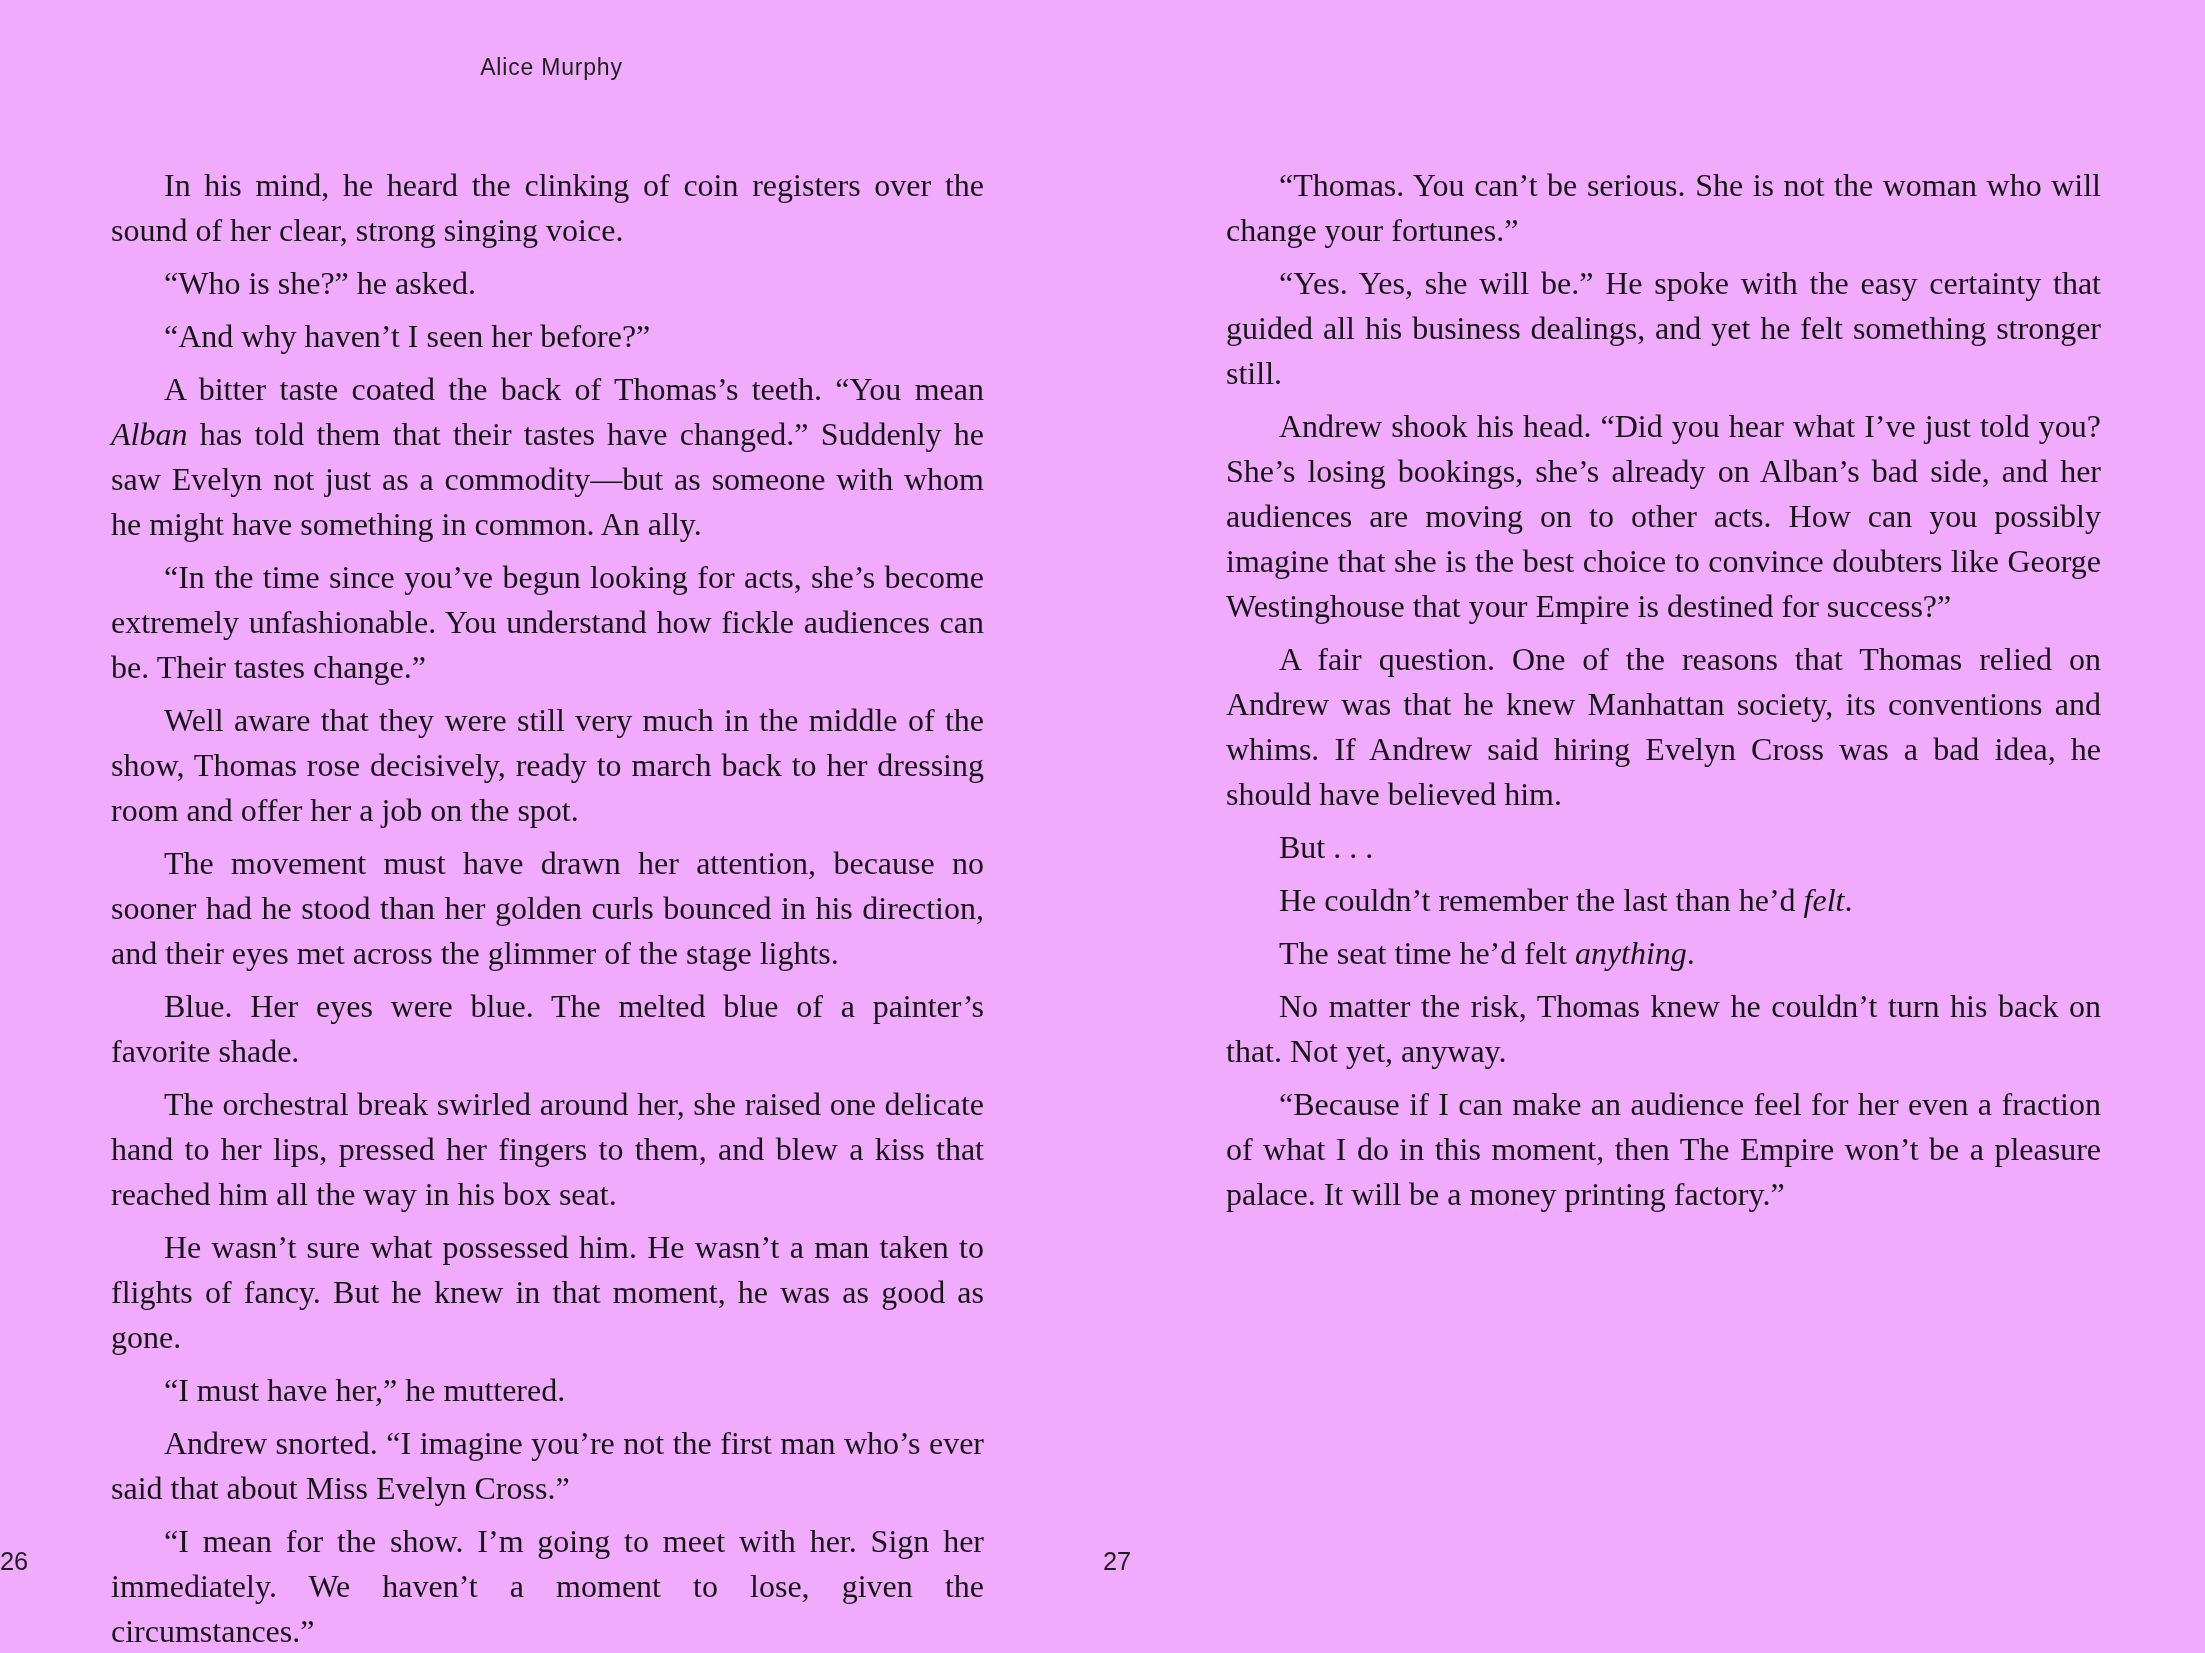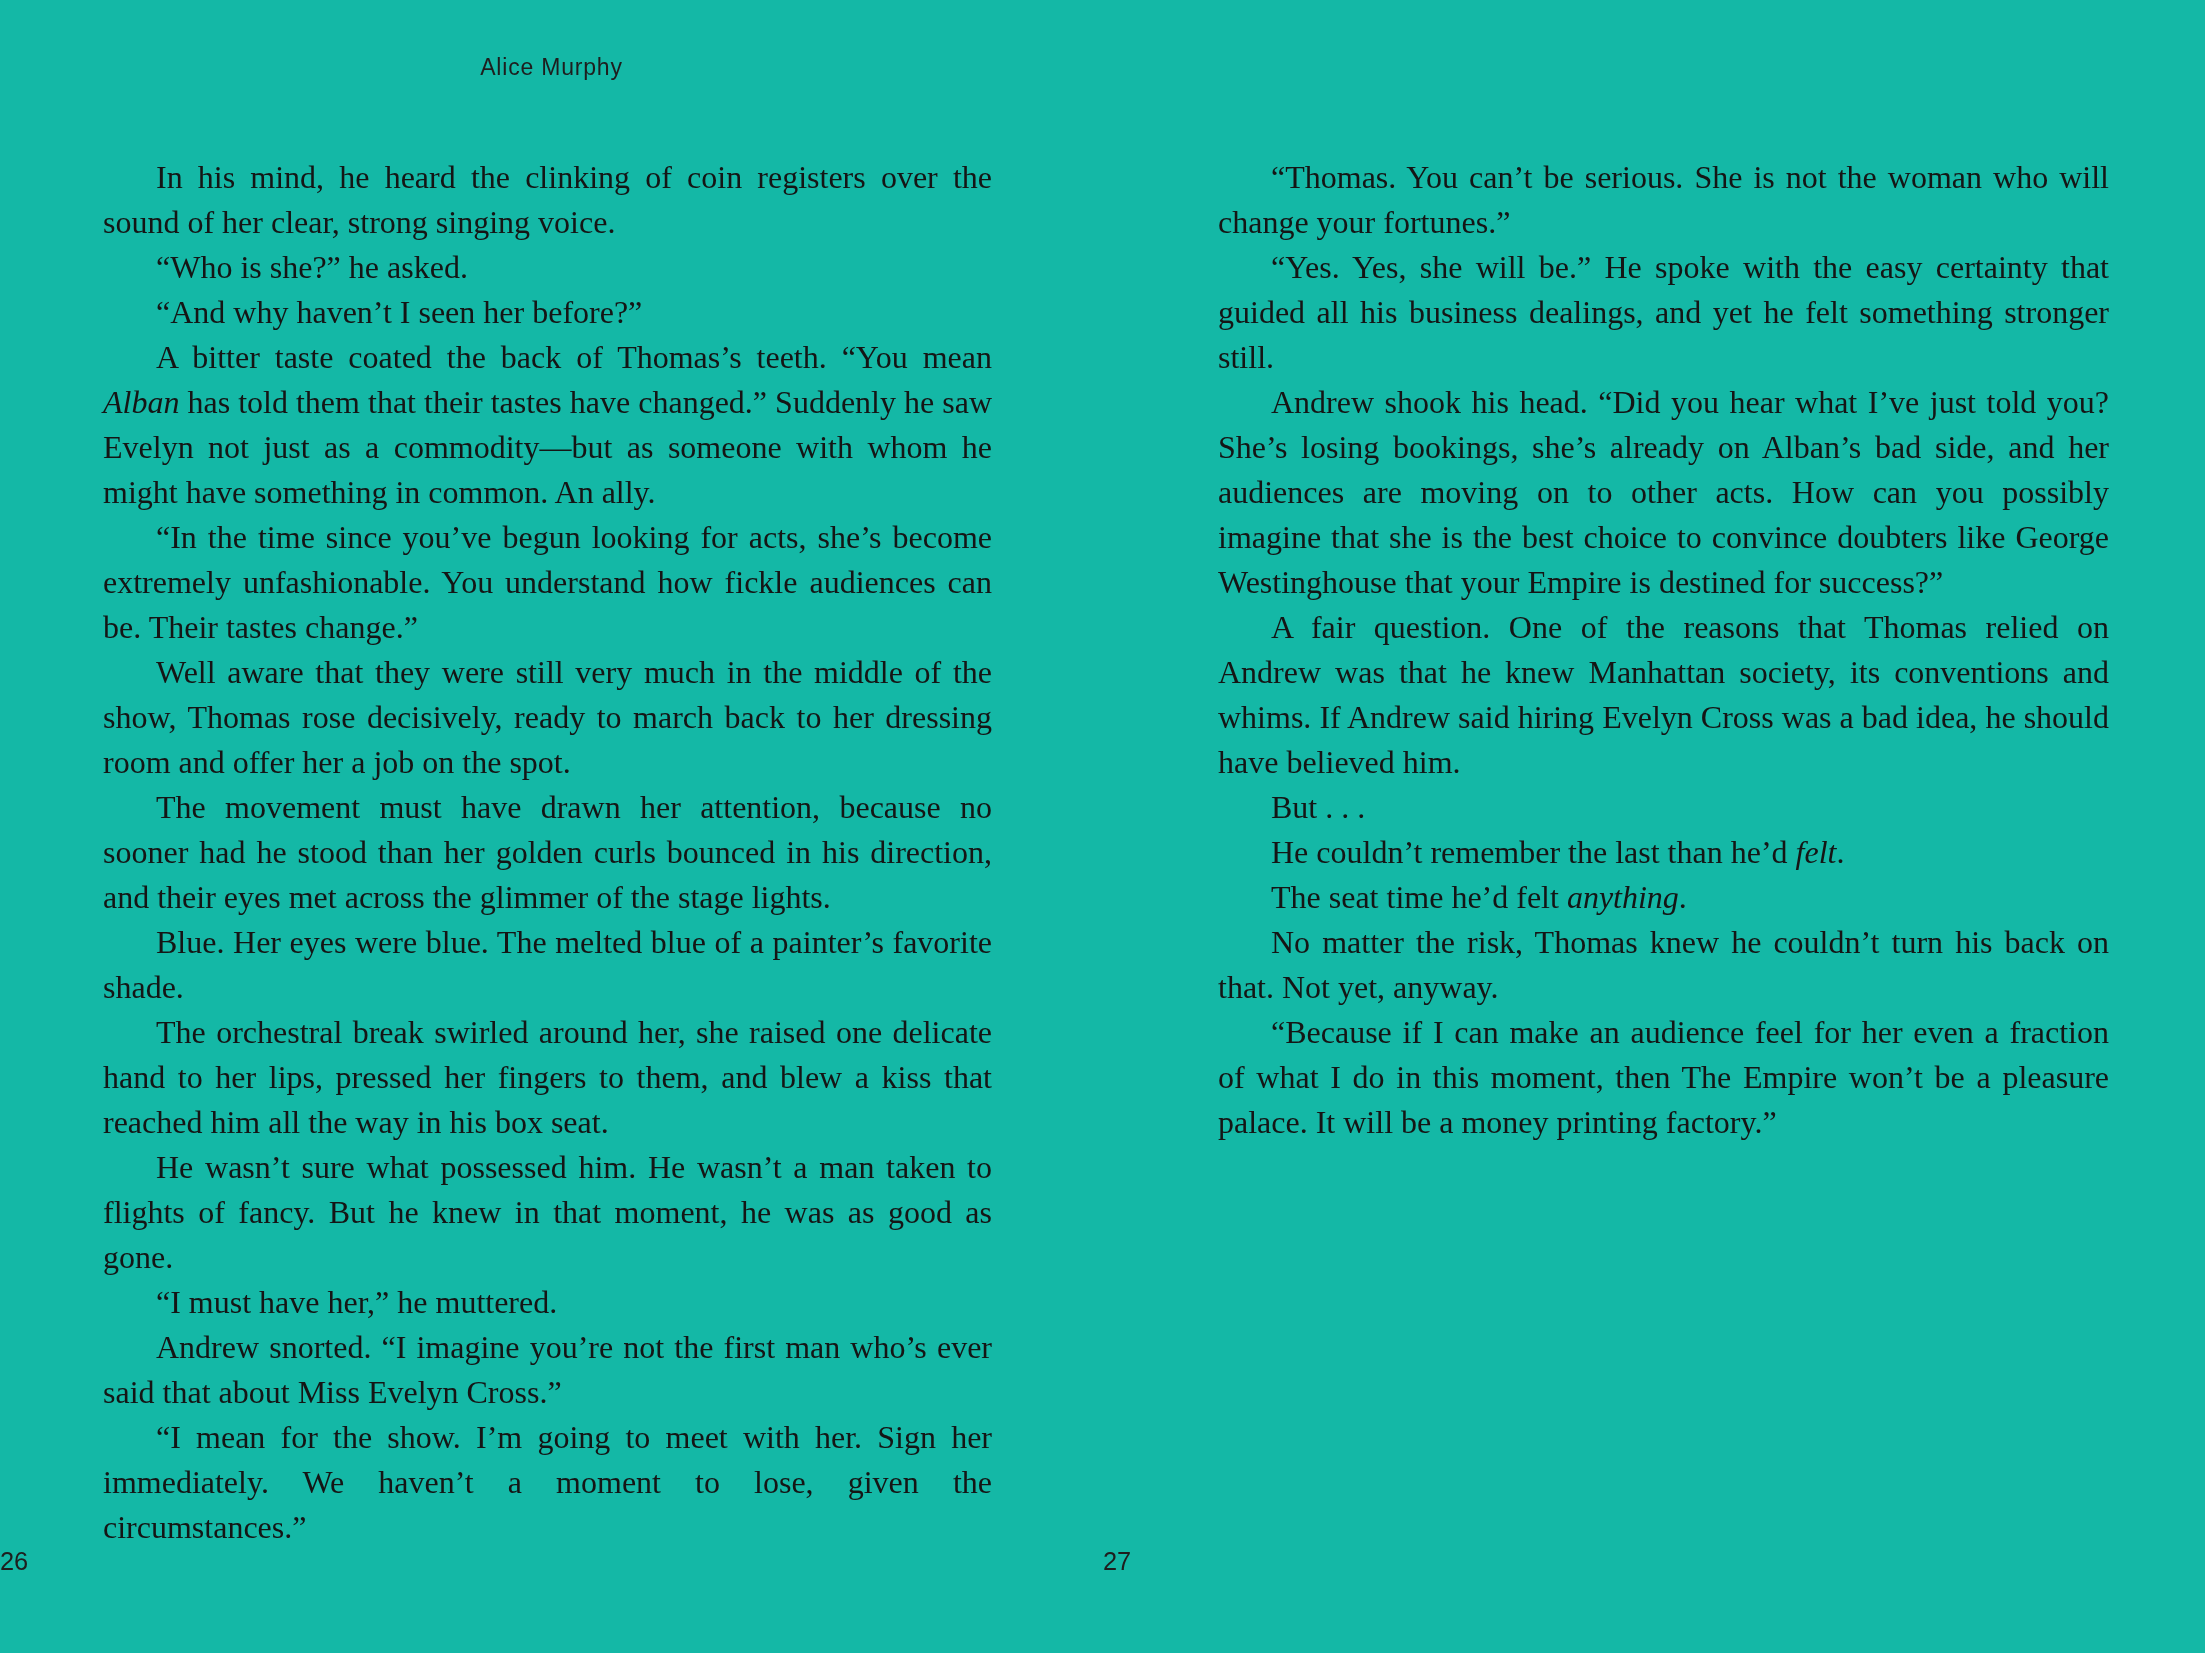--- a/index.html
+++ b/index.html
@@ -1,21 +1,21 @@
 <!DOCTYPE html>
 <html style="font-size:13.6px"><head>
 <meta charset="utf-8">
 <style>
   * { box-sizing: border-box; }
   html, body { margin: 0; padding: 0; background: #ffffff; }
   .spread {
     position: relative;
     width: 2205px;
     height: 1654px;
-    background: #14b8a6;
+    background: #f0abfc;
     overflow: hidden;
   }
   .page {
     position: absolute;
     top: 0;
     width: 1103px;
     height: 1654px;
   }
   .page.left  { left: 0; }
   .page.right { left: 1103px; }
@@ -36,21 +36,21 @@
     top: 155px;
     font-family: "Liberation Serif", serif;
     font-size: 32px;
     line-height: 45px;
     color: #151515;
     text-align: justify;
   }
   .page.left  .body-text { left: 103px; width: 889px; }
   .page.right .body-text { left: 115px; width: 891px; }
   .body-text p {
-    margin: 0;
+    margin: 8px;
     padding: 0;
     text-indent: 53px;
   }
   .body-text em { font-style: italic; }
   .folio {
     position: absolute;
     top: 1547px;
     left: 0;
     width: 100%;
     font-family: "Liberation Sans", sans-serif;

